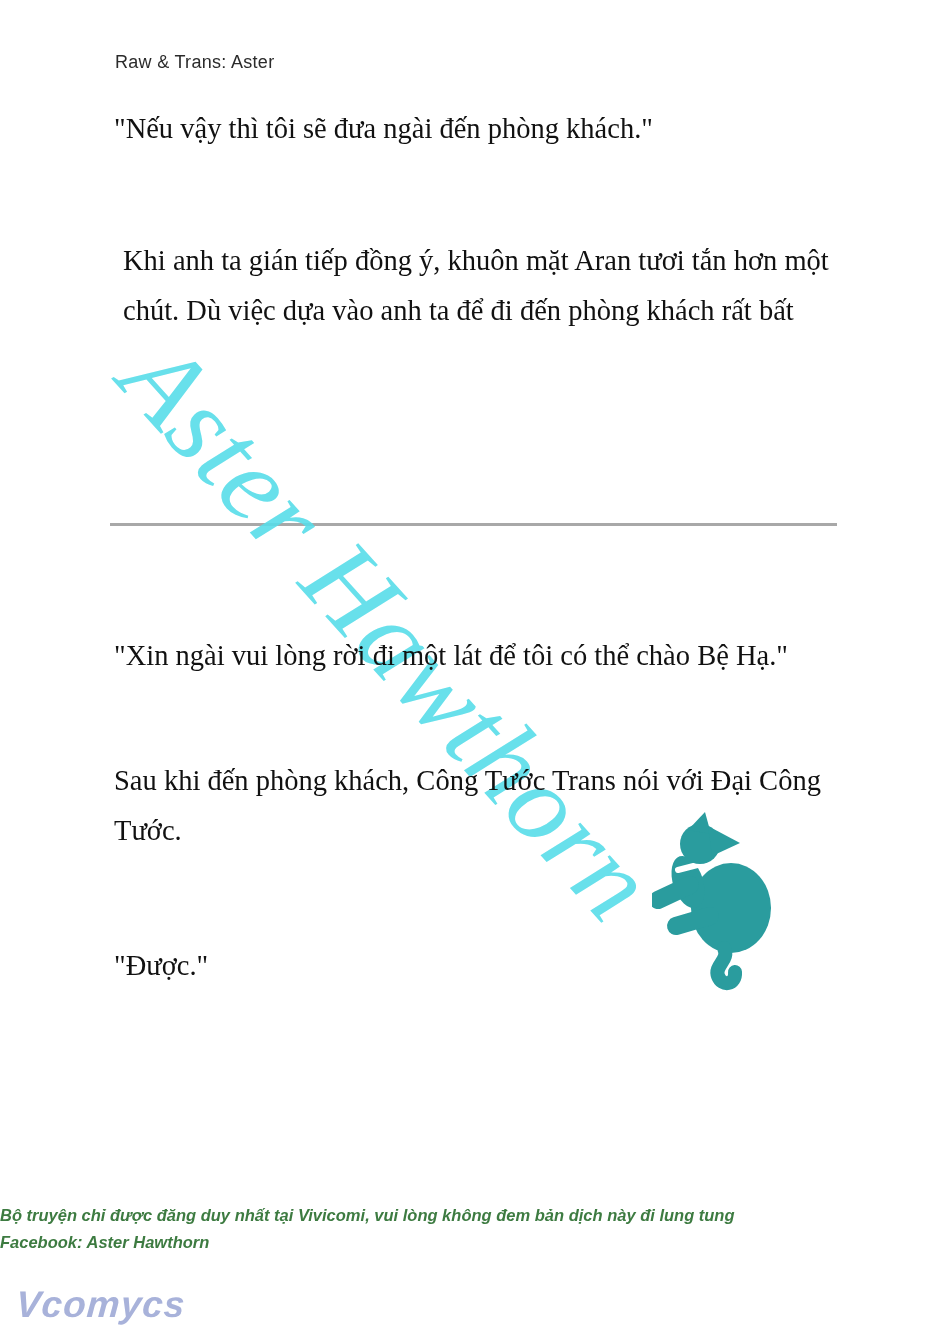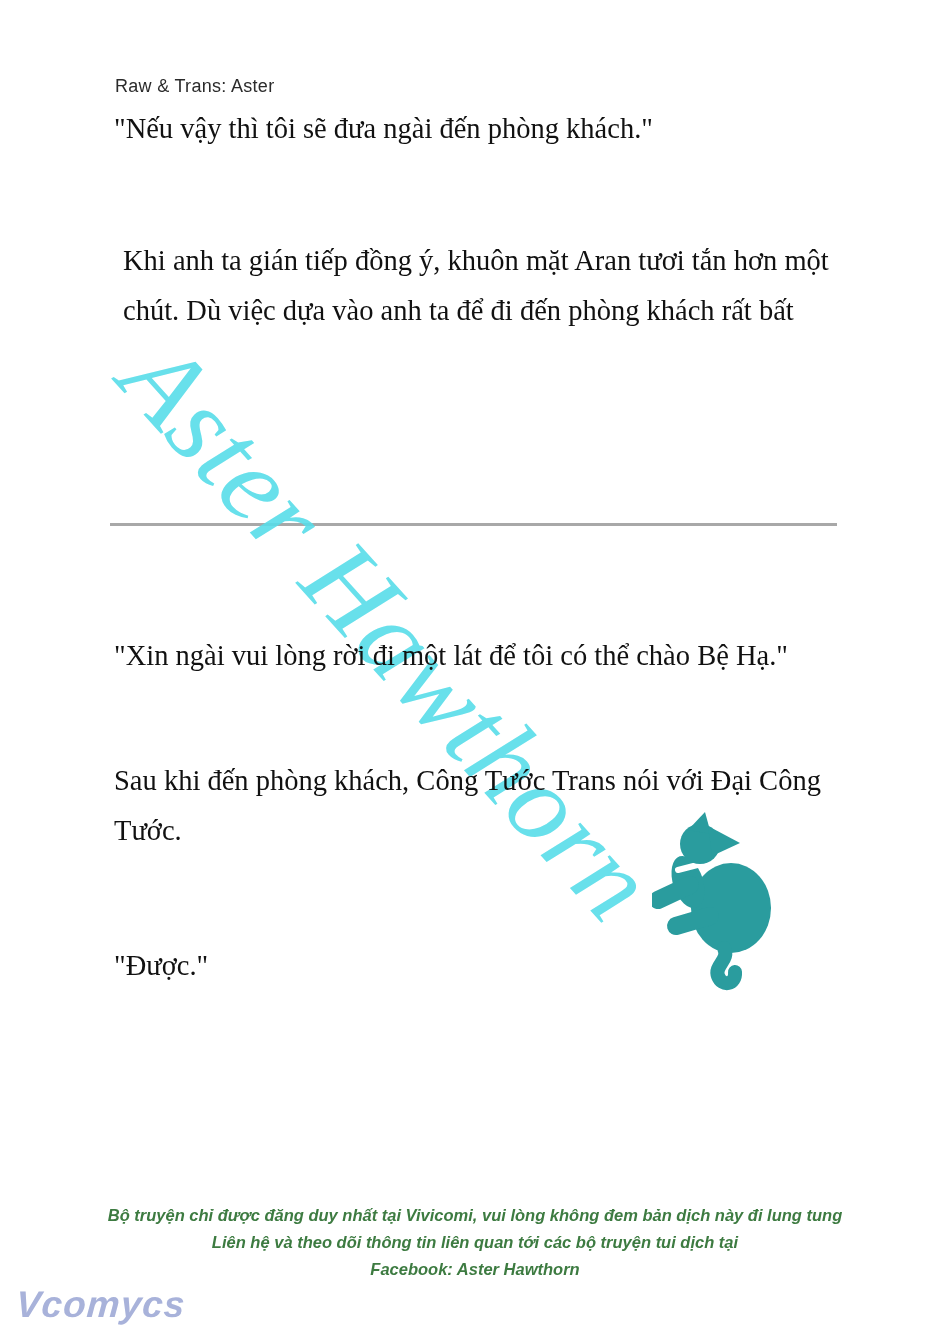--- a/index.html
+++ b/index.html
@@ -6,21 +6,21 @@
   .page{
     position:relative;
     width:950px;height:1343px;
     background:#ffffff;
     overflow:hidden;
     font-family:"Liberation Serif", serif;
   }
   .credit{
     position:absolute;left:115px;top:52px;z-index:3;
     font-family:"Liberation Sans", sans-serif;
-    font-size:18px;color:#2b2b2b;letter-spacing:.3px;margin-top:24px;
+    font-size:18px;color:#2b2b2b;letter-spacing:.3px;
   }
   .watermark{
     position:absolute;left:185px;top:320px;z-index:1;
     font-family:"Liberation Serif", serif;
     font-style:italic;
     font-size:112px;line-height:1;white-space:nowrap;
     color:#58dde9;opacity:.9;letter-spacing:1px;
     transform:rotate(48deg);transform-origin:0 0;
     pointer-events:none;
   }
@@ -38,21 +38,20 @@
   .p3{top:631px;}
   .p4{top:756px;}
   .p5{top:941px;}
   .p6{top:1071px;}
   .cat{
     position:absolute;left:652px;top:810px;z-index:1;
     width:124px;height:184px;
   }
   .footer{
     position:absolute;left:0;top:1202px;width:950px;z-index:2;
-    text-align:center;
     font-family:"Liberation Sans", sans-serif;
     font-style:italic;font-weight:bold;
     font-size:16.5px;color:#3d7b41;
   }
   .footer .fline{line-height:27px;}
   .logo{
     position:absolute;left:16px;top:1284px;z-index:2;
     font-family:"Liberation Sans", sans-serif;
     font-style:italic;font-weight:bold;
     font-size:37px;letter-spacing:1px;
@@ -110,19 +109,18 @@
       <circle cx="48" cy="34" r="20"></circle>
 
       <polygon points="36,20 53,2 59,24"></polygon>
 
       <polygon points="56,16 88,33 60,46"></polygon>
     </g>
   </svg>
 
   <div class="footer">
     <div class="fline">Bộ truyện chỉ được đăng duy nhất tại Vivicomi, vui lòng không đem bản dịch này đi lung tung</div>
-    <div class="fline">Liên hệ và theo dõi thông tin liên quan tới các bộ truyện tui dịch tại</div>
     <div class="fline">Facebook: Aster Hawthorn</div>
   </div>
 
   <div class="logo">Vcomycs</div>
 
 </div>
 
 </body></html>

